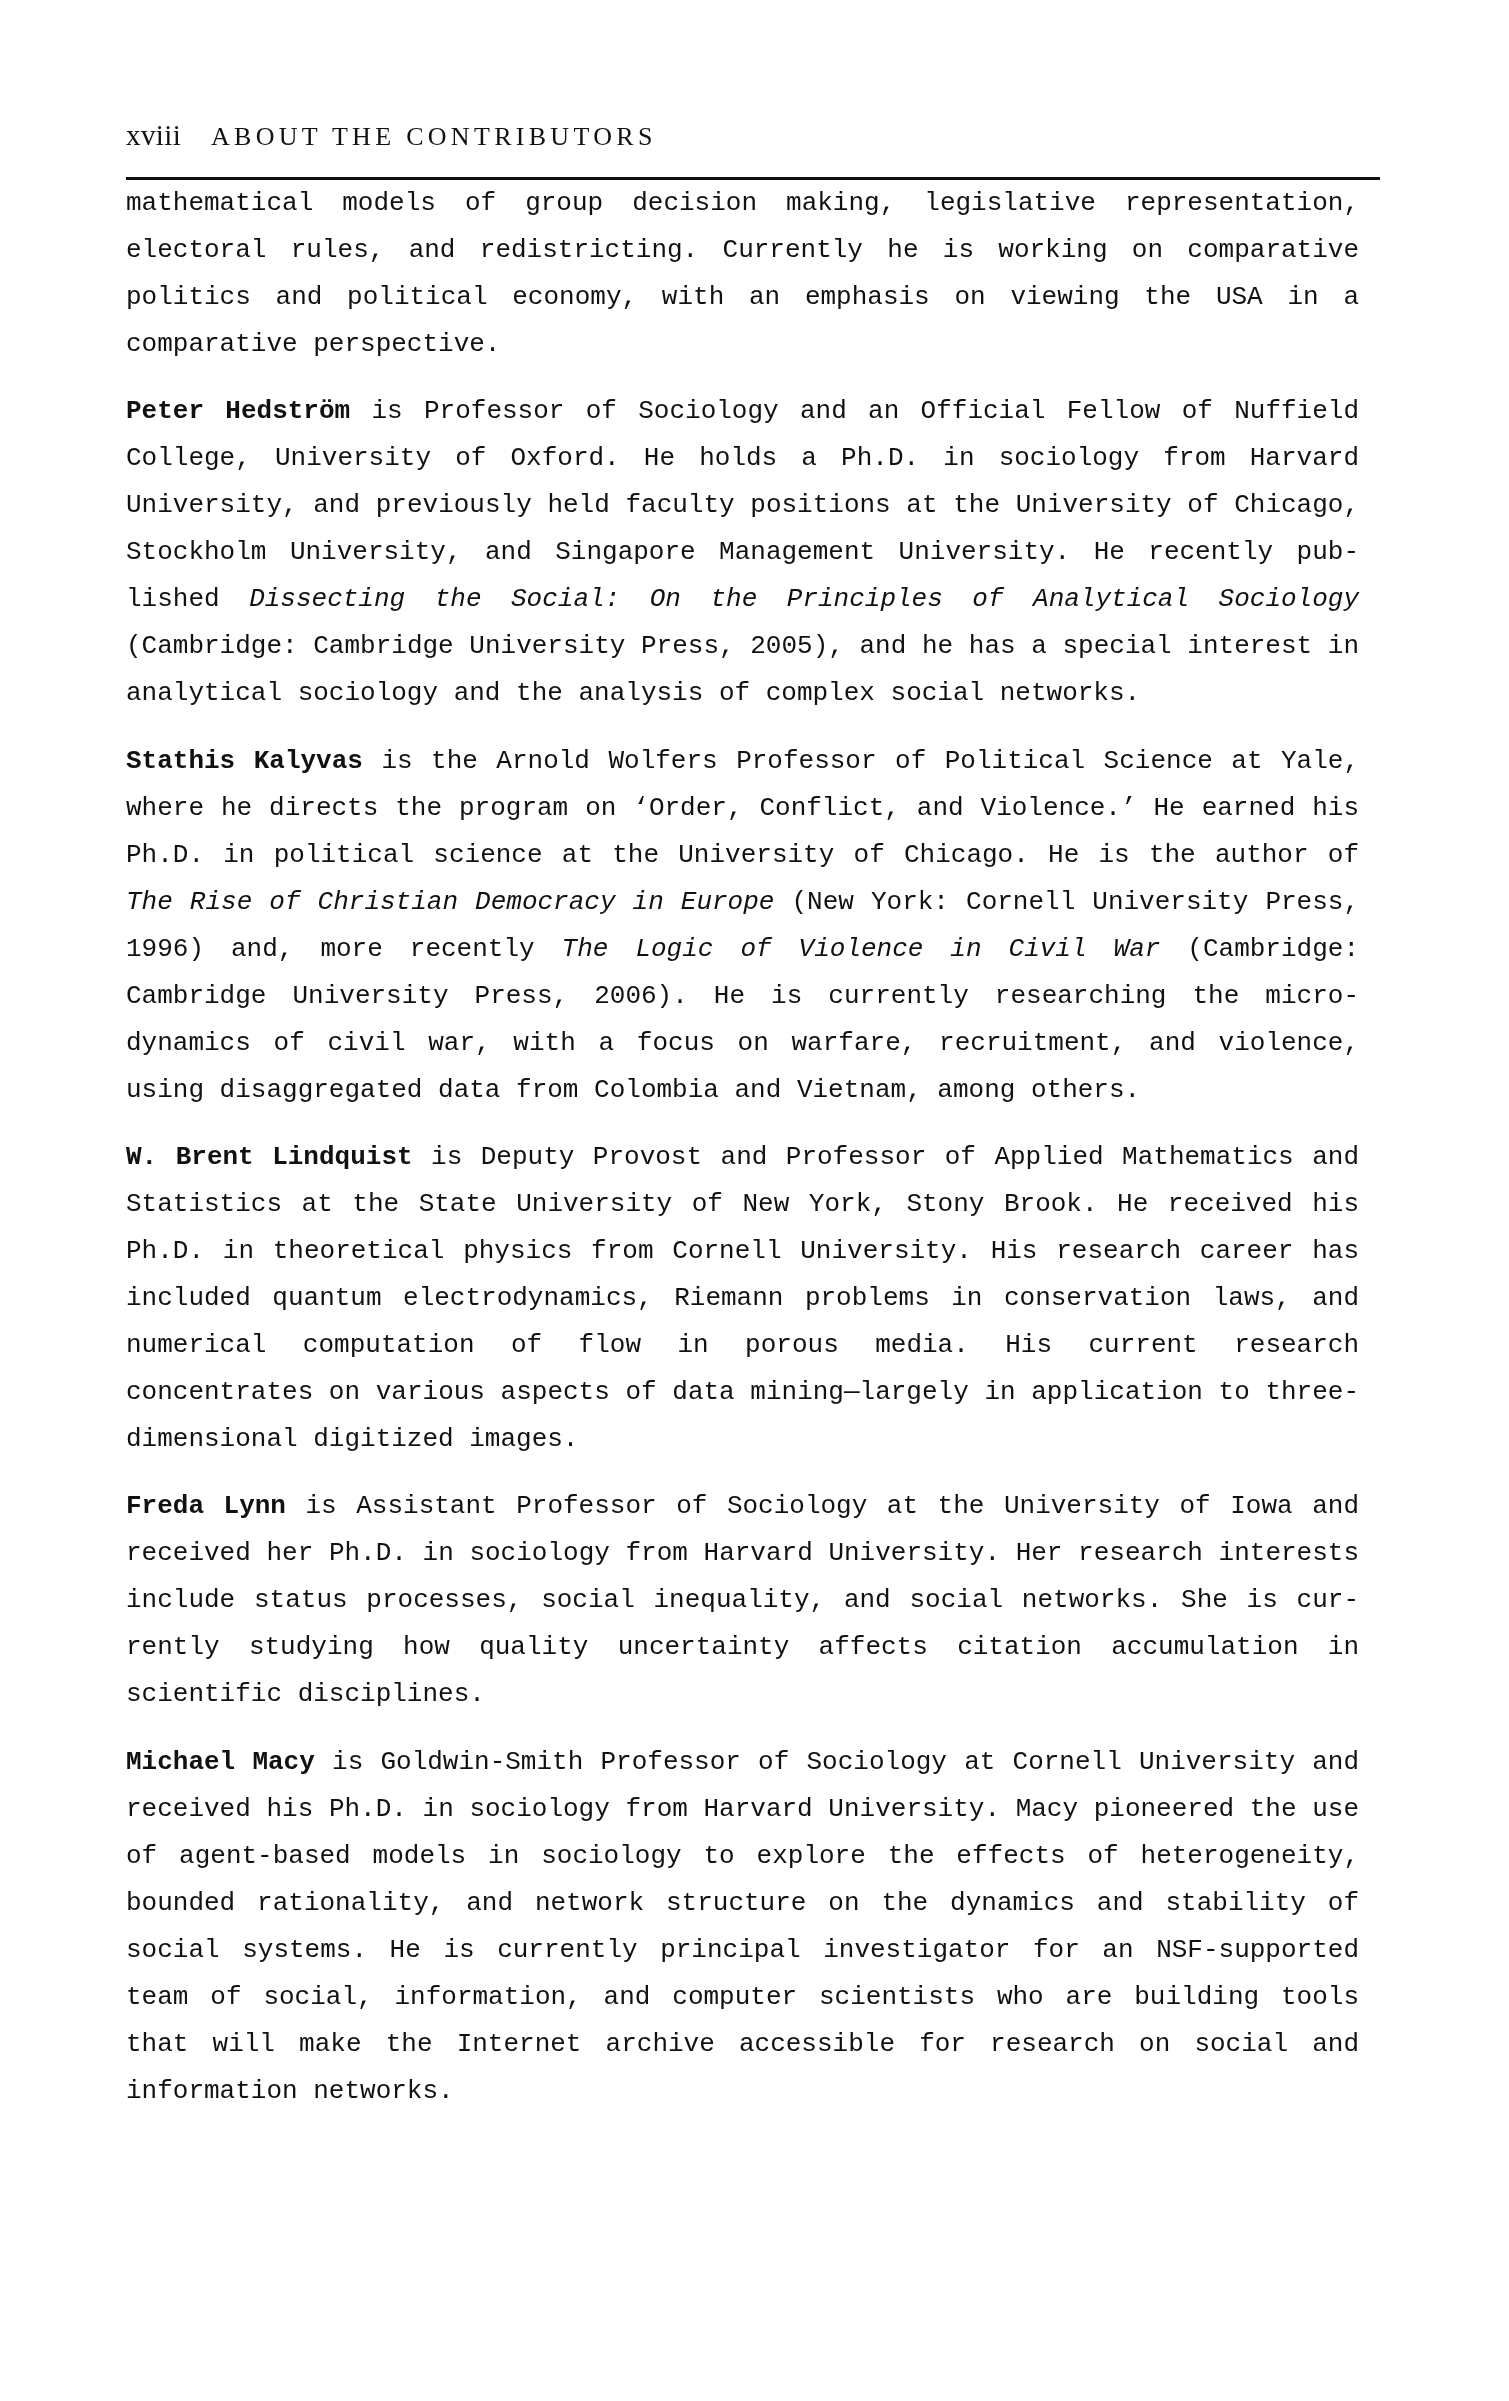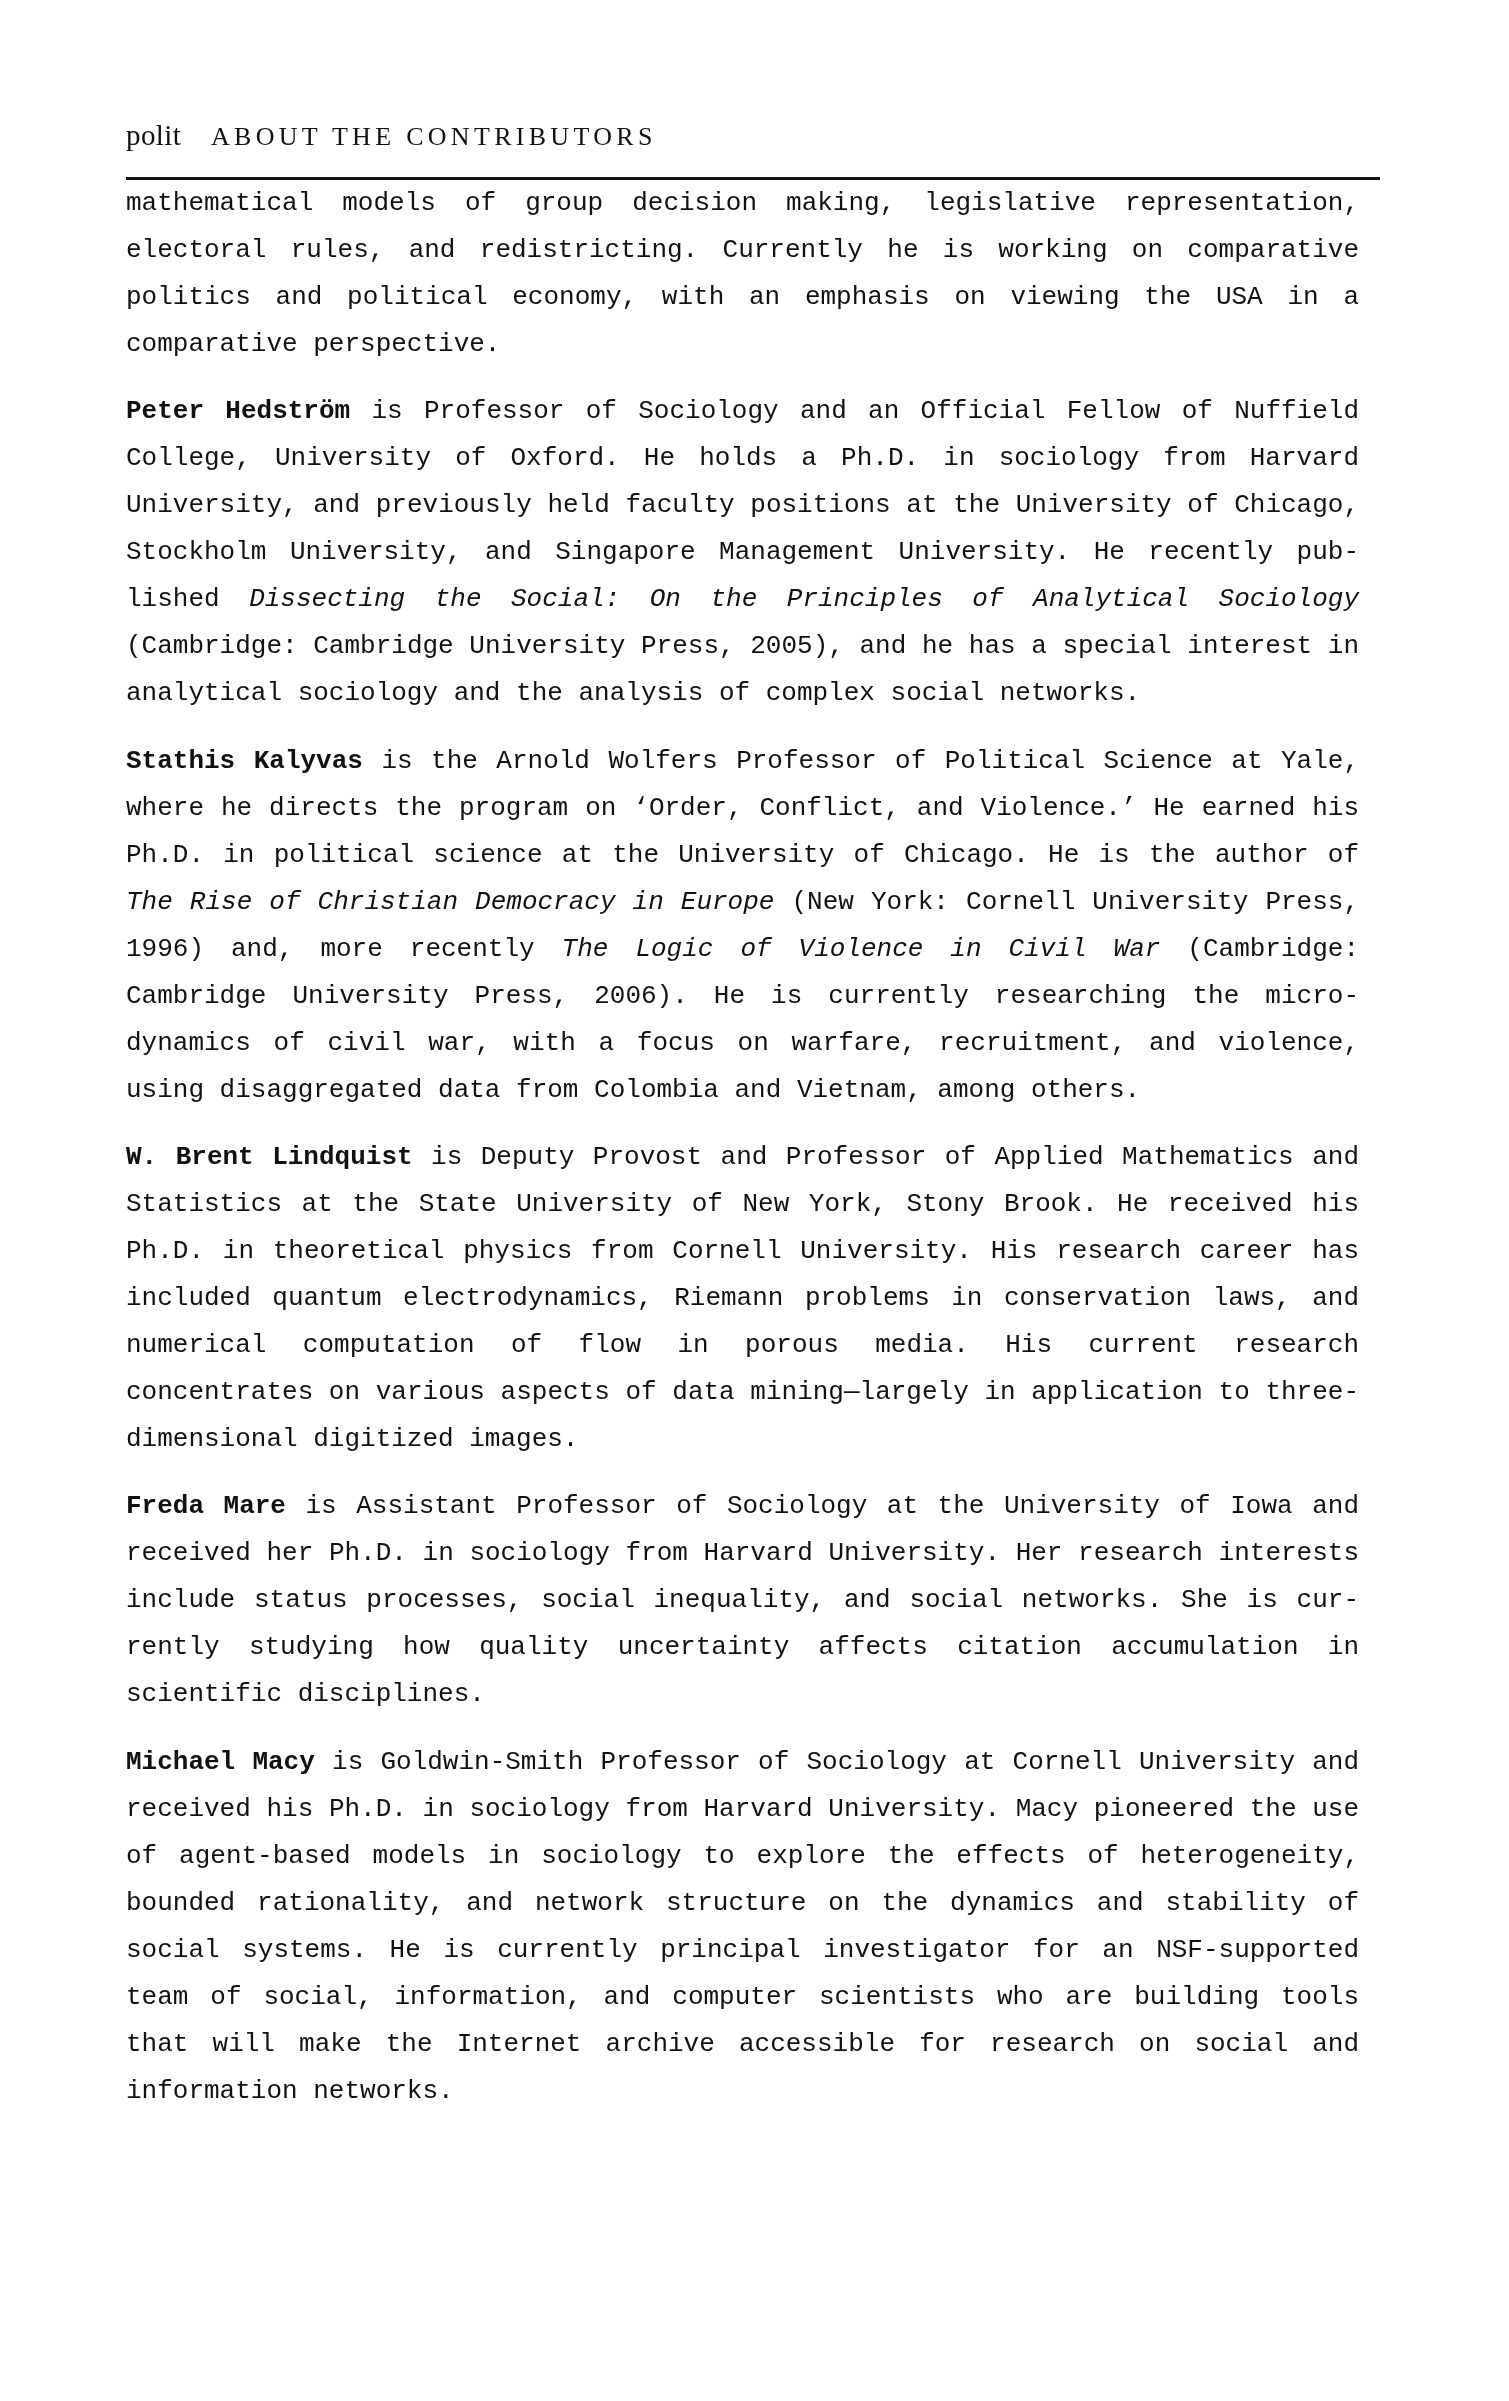--- a/index.html
+++ b/index.html
@@ -29,28 +29,28 @@
   }
   .para { margin: 0 0 20.4px 0; }
   .para b { font-weight: bold; }
   .para i { font-style: italic; }
 </style>
 </head>
 <body>
 
 <div class="page">
   <div class="running-head">
-    <span class="folio">polit</span>
+    <span class="folio">xviii</span>
     <span class="head-title">ABOUT THE CONTRIBUTORS</span>
   </div>
   <div class="rule"></div>
 
   <div class="body-text" id="body-text">
 
   <p class="para"><span>mathematical models of group decision making, legislative representation, electoral rules, and redistricting. Currently he is working on comparative politics and polit­ical economy, with an emphasis on viewing the USA in a comparative perspective.</span></p>
       <p class="para"><b>Peter Hedström</b><span> is Professor of Sociology and an Official Fellow of Nuffield College, University of Oxford. He holds a Ph.D. in sociology from Harvard University, and previously held faculty positions at the University of Chicago, Stockholm University, and Singapore Management University. He recently pub­lished </span><i>Dissecting the Social: On the Principles of Analytical Sociology</i><span> (Cambridge: Cambridge University Press, 2005), and he has a special interest in analytical soci­ology and the analysis of complex social networks.</span></p>
       <p class="para"><b>Stathis Kalyvas</b><span>  is the Arnold Wolfers Professor of Political Science at Yale, where he directs the program on ‘Order, Conflict, and Violence.’ He earned his Ph.D. in polit­ical science at the University of Chicago. He is the author of </span><i>The Rise of Christian Democracy in Europe</i><span> (New York: Cornell University Press, 1996) and, more recently </span><i>The Logic of Violence in Civil War</i><span> (Cambridge: Cambridge University Press, 2006). He is currently researching the micro-dynamics of civil war, with a focus on warfare, recruitment, and violence, using disaggregated data from Colombia and Vietnam, among others.</span></p>
       <p class="para"><b>W. Brent Lindquist</b><span>  is Deputy Provost and Professor of Applied Mathematics and Statistics at the State University of New York, Stony Brook. He received his Ph.D. in theoretical physics from Cornell University. His research career has included quantum electrodynamics, Riemann problems in conservation laws, and numerical computation of flow in porous media. His current research concentrates on vari­ous aspects of data mining—largely in application to three-dimensional digitized images.</span></p>
-      <p class="para"><b>Freda Mare</b><span> is Assistant Professor of Sociology at the University of Iowa and received her Ph.D. in sociology from Harvard University. Her research inter­ests include status processes, social inequality, and social networks. She is cur­rently studying how quality uncertainty affects citation accumulation in scientific disciplines.</span></p>
+      <p class="para"><b>Freda Lynn</b><span> is Assistant Professor of Sociology at the University of Iowa and received her Ph.D. in sociology from Harvard University. Her research inter­ests include status processes, social inequality, and social networks. She is cur­rently studying how quality uncertainty affects citation accumulation in scientific disciplines.</span></p>
       <p class="para"><b>Michael Macy</b><span>  is Goldwin-Smith Professor of Sociology at Cornell University and received his Ph.D. in sociology from Harvard University. Macy pioneered the use of agent-based models in sociology to explore the effects of heterogeneity, bounded rationality, and network structure on the dynamics and stability of social systems. He is currently principal investigator for an NSF-supported team of social, infor­mation, and computer scientists who are building tools that will make the Internet archive accessible for research on social and information networks.</span></p>
     </div>
 </div>
 
 
 </body></html>

